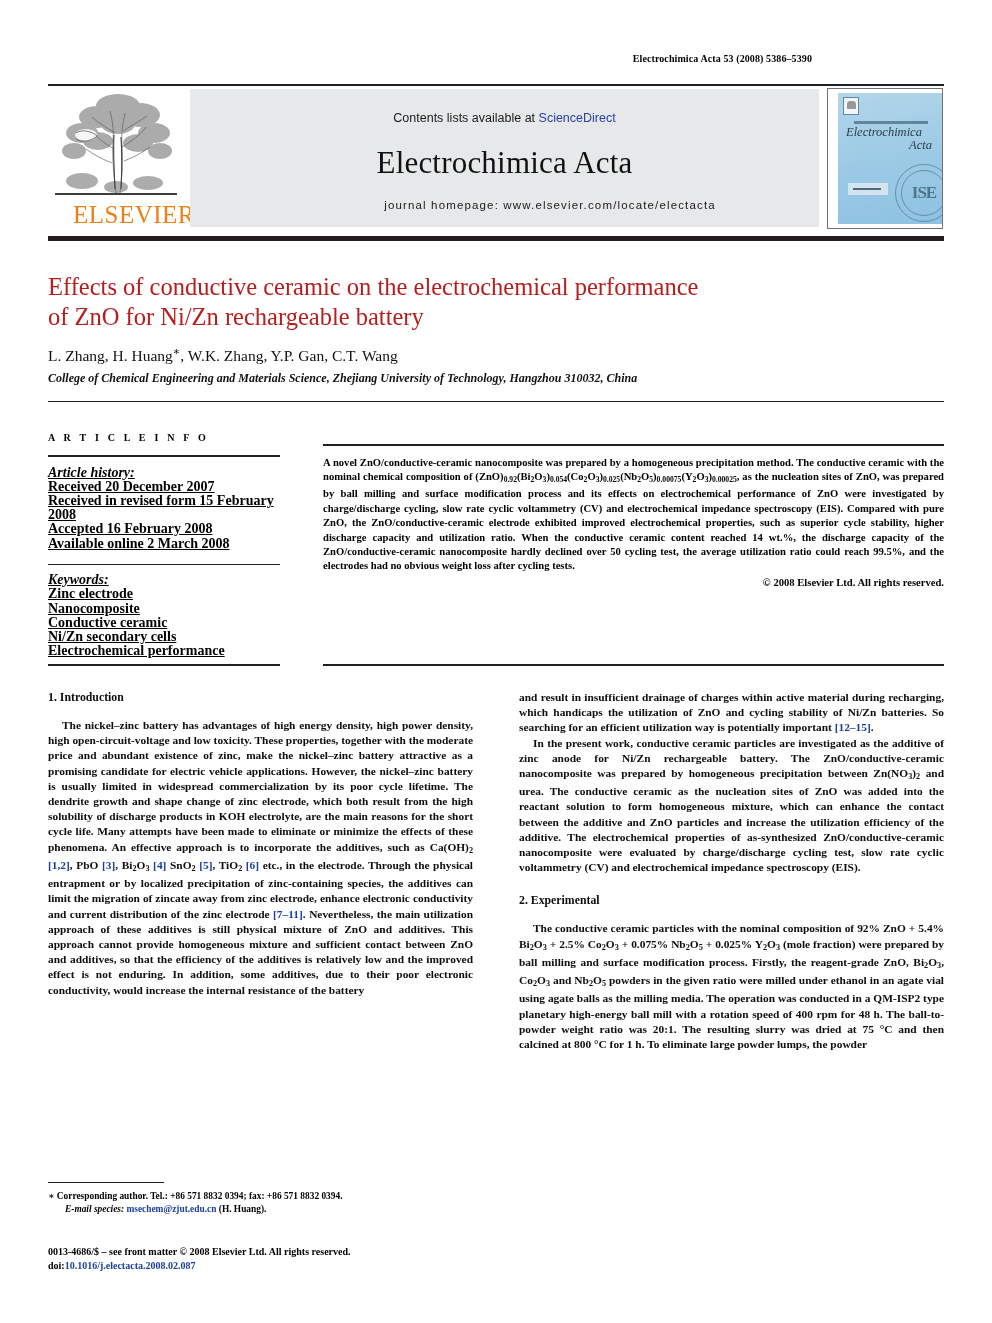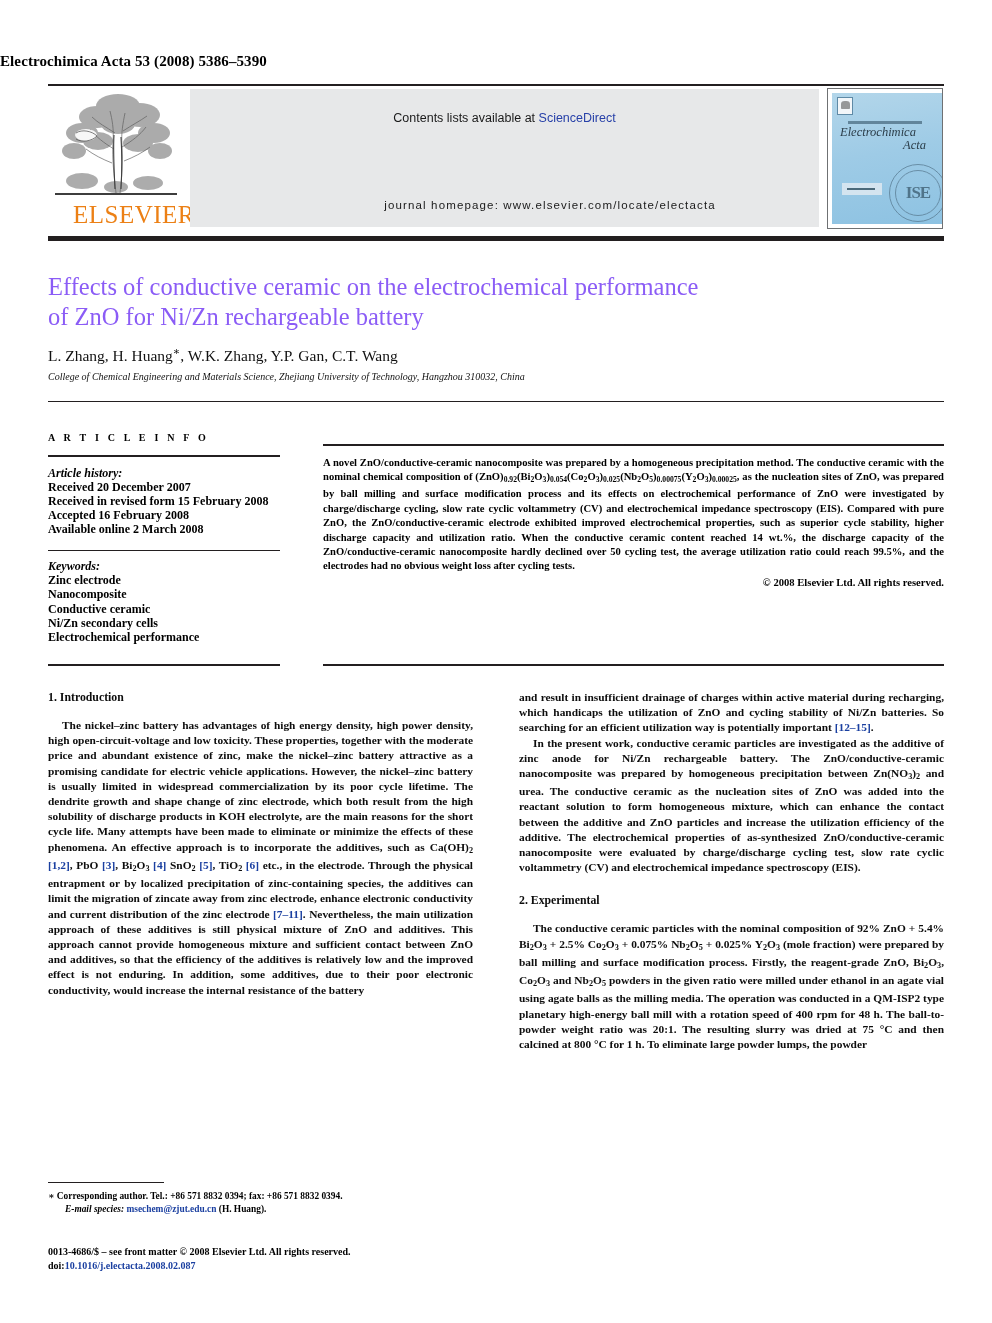--- a/index.html
+++ b/index.html
@@ -20,22 +20,22 @@
     left: 0; top: 0;
     width: 992px;
     height: 1323px;
   }
 
   
   .runhead {
     position: absolute;
     left: 0; top: 53px;
     width: 812px;
-    text-align: left;
-    font-size: 15px;
+    text-align: right;
+    font-size: 10px;
     font-weight: bold;
     letter-spacing: 0.1px;
   }
 
   
   .masthead {
     position: absolute;
     left: 48px; top: 84px;
     width: 896px;
     height: 144px;
@@ -122,21 +122,21 @@
     left: 779px; top: 4px;
     width: 116px;
     height: 141px;
     border: 1px solid #6f7173;
     background: #ffffff;
     box-sizing: border-box;
     overflow: hidden;
   }
   .cover-inner {
     position: absolute;
-    left: 4px; top: 4px;
+    left: 10px; top: 4px;
     width: 119px;
     height: 131px;
     background: linear-gradient(170deg, #b3d6ea 0%, #9ecbe6 45%, #8dc2e2 100%);
     overflow: hidden;
   }
   .cover-els {
     position: absolute;
     left: 5px; top: 4px;
     width: 16px; height: 18px;
     background: #f2f6f9;
@@ -226,37 +226,37 @@
   }
 
   
   .title {
     position: absolute;
     left: 48px; top: 272px;
     width: 830px;
     font-size: 24.5px;
     line-height: 30px;
     font-weight: 400;
-    color: #8b5cf6;
+    color: #b91c1c;
   }
   .authors {
     position: absolute;
     left: 48px; top: 345px;
     width: 830px;
     font-size: 15.5px;
     color: #111;
   }
   .authors sup { font-size: 11px; vertical-align: super; }
   .affiliation {
     position: absolute;
     left: 48px; top: 371px;
     width: 830px;
-    font-size: 10px;
+    font-size: 12px;
     font-style: italic;
-    font-weight: normal;
+    font-weight: bold;
     color: #111;
   }
 
   .rule-under-title {
     position: absolute;
     left: 48px; top: 401px;
     width: 896px;
     height: 1px;
     background: #231f20;
   }
@@ -278,23 +278,24 @@
     font-weight: bold;
     letter-spacing: 3.2px;
   }
   .hr-thin {
     height: 1.6px;
     background: #231f20;
     margin-top: 12px;
   }
   .info-body {
     margin-top: 9px;
-    font-size: 12px;
+    font-size: 14px;
     line-height: 14.2px;
     font-weight: bold;
+    text-decoration: underline;
   }
   .info-body .lbl { font-style: italic; display: block; }
   .info-gap { height: 9px; }
   .info-sep {
     height: 1.4px;
     background: #231f20;
     margin: 4px 0 8px 0;
     width: 232px;
   }
   .abs-body {
@@ -438,20 +439,21 @@
         </svg>
       </div>
       <div class="tree-underline"></div>
       <div class="elsevier-word">ELSEVIER</div>
     </div>
 
     <div class="sd-band">
       <div class="sd-contents">
         <span>Contents lists available at </span><span class="sd-link">ScienceDirect</span>
       </div>
+      <div class="journal-name">Electrochimica Acta</div>
       <div class="homepage">journal homepage: www.elsevier.com/locate/electacta</div>
     </div>
 
     <div class="cover">
       <div class="cover-inner">
         <div class="cover-els"></div>
         <div class="cover-topline"></div>
         <div class="cover-title">
           <span>Electrochimica</span>
           <span class="ln2">Acta</span>

